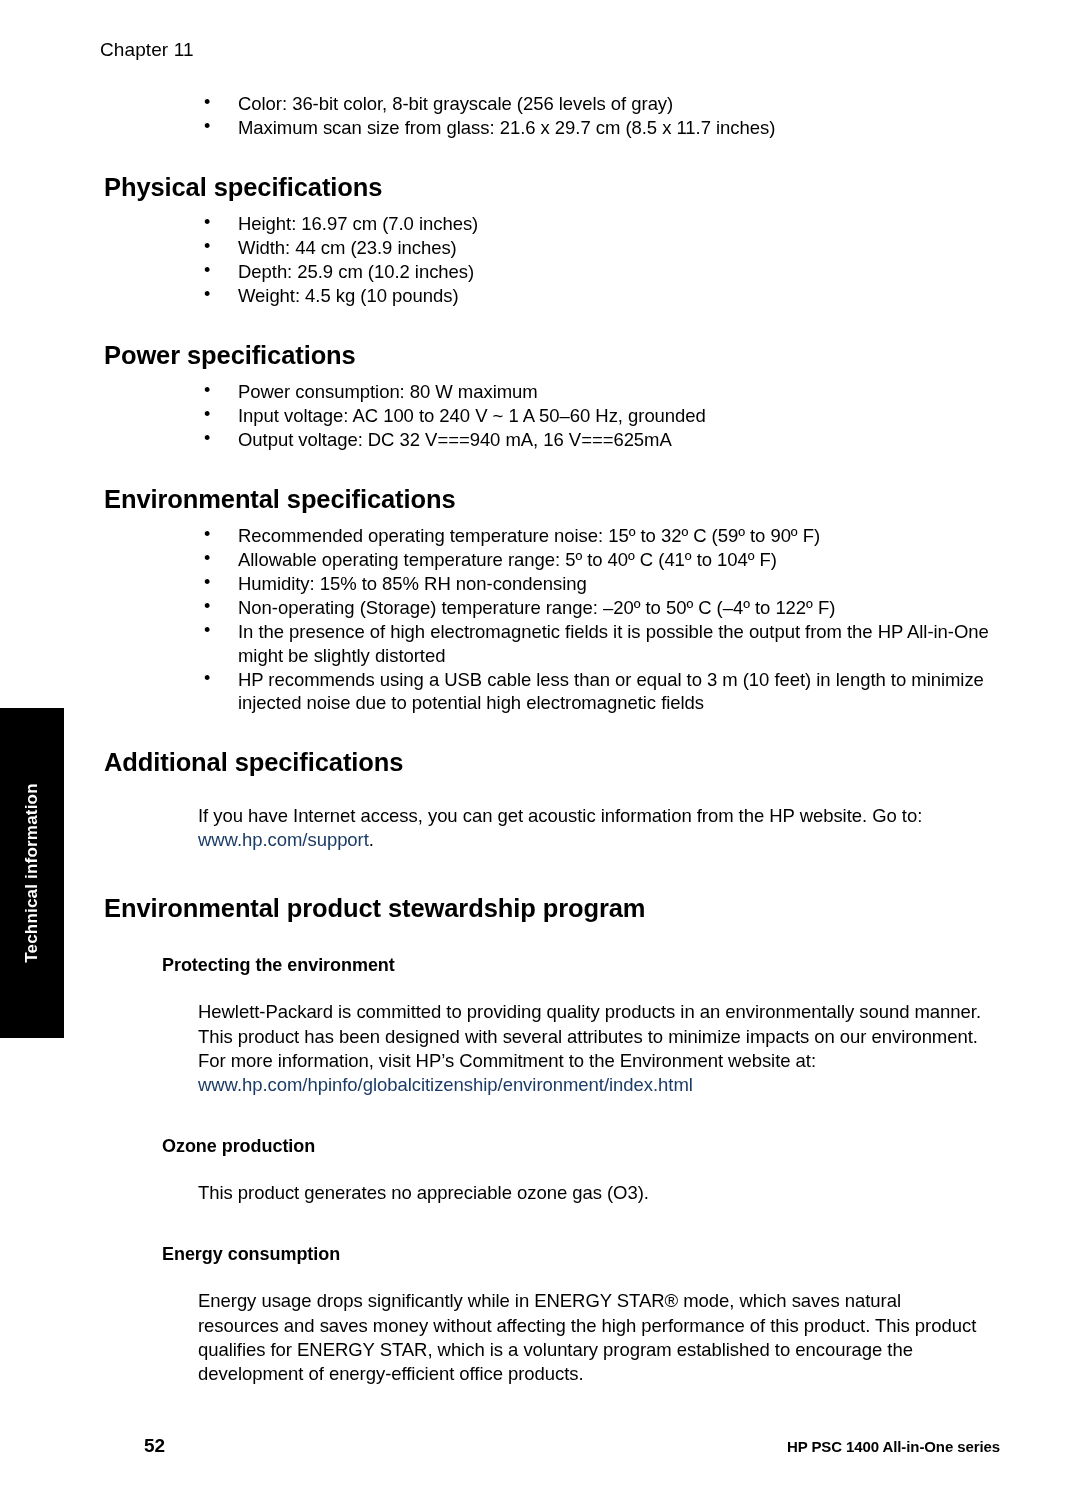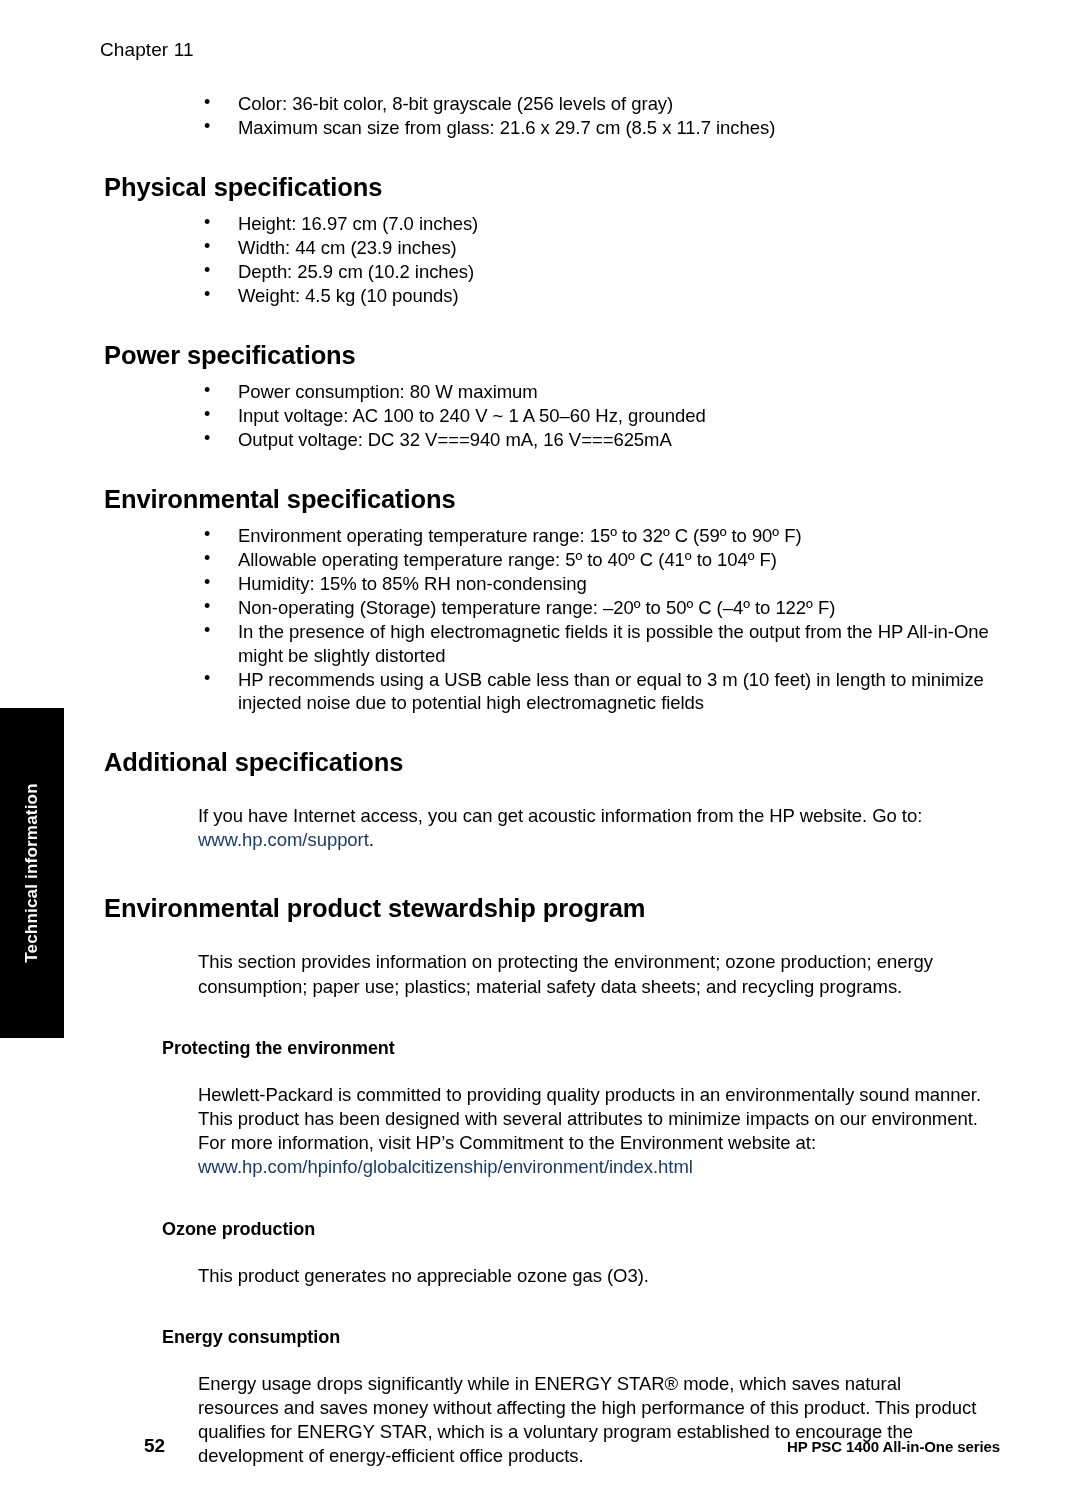--- a/index.html
+++ b/index.html
@@ -173,39 +173,38 @@
       <li>Power consumption: 80 W maximum</li>
       <li>Input voltage: AC 100 to 240 V ~ 1 A 50–60 Hz, grounded</li>
       <li>Output voltage: DC 32 V===940 mA, 16 V===625mA</li>
     </ul>
 
     <div class="gap-l"></div>
 
     <h2 class="section-heading">Environmental specifications</h2>
     <div class="gap-xs"></div>
     <ul class="bullets">
-      <li>Environment operating temperature range: 15º to 32º C (59º to 90º F)</li>
+      <li>Recommended operating temperature noise: 15º to 32º C (59º to 90º F)</li>
       <li>Allowable operating temperature range: 5º to 40º C (41º to 104º F)</li>
       <li>Humidity: 15% to 85% RH non-condensing</li>
       <li>Non-operating (Storage) temperature range: –20º to 50º C (–4º to 122º F)</li>
       <li>In the presence of high electromagnetic fields it is possible the output from the HP All-in-One might be slightly distorted</li>
       <li>HP recommends using a USB cable less than or equal to 3 m (10 feet) in length to minimize injected noise due to potential high electromagnetic fields</li>
     </ul>
 
     <div class="gap-l"></div>
 
     <h2 class="section-heading">Additional specifications</h2>
     <div class="gap-xs"></div>
     <p class="body-text"><span>If you have Internet access, you can get acoustic information from the HP website. Go to:</span> <a class="weblink" href="#">www.hp.com/support</a><span>.</span></p>
 
     <div class="gap-m"></div>
 
     <h2 class="section-heading">Environmental product stewardship program</h2>
     <div class="gap-xs"></div>
-    <p class="body-text">This section provides information on protecting the environment; ozone production; energy consumption; paper use; plastics; material safety data sheets; and recycling programs.</p>
 
     <div class="gap-m"></div>
 
     <h3 class="sub-heading">Protecting the environment</h3>
     <div class="gap-xs"></div>
     <p class="body-text"><span>Hewlett-Packard is committed to providing quality products in an environmentally sound manner. This product has been designed with several attributes to minimize impacts on our environment. For more information, visit HP’s Commitment to the Environment website at:</span><br><a class="weblink" href="#">www.hp.com/hpinfo/globalcitizenship/environment/index.html</a></p>
 
     <div class="gap-m"></div>
 
     <h3 class="sub-heading">Ozone production</h3>

